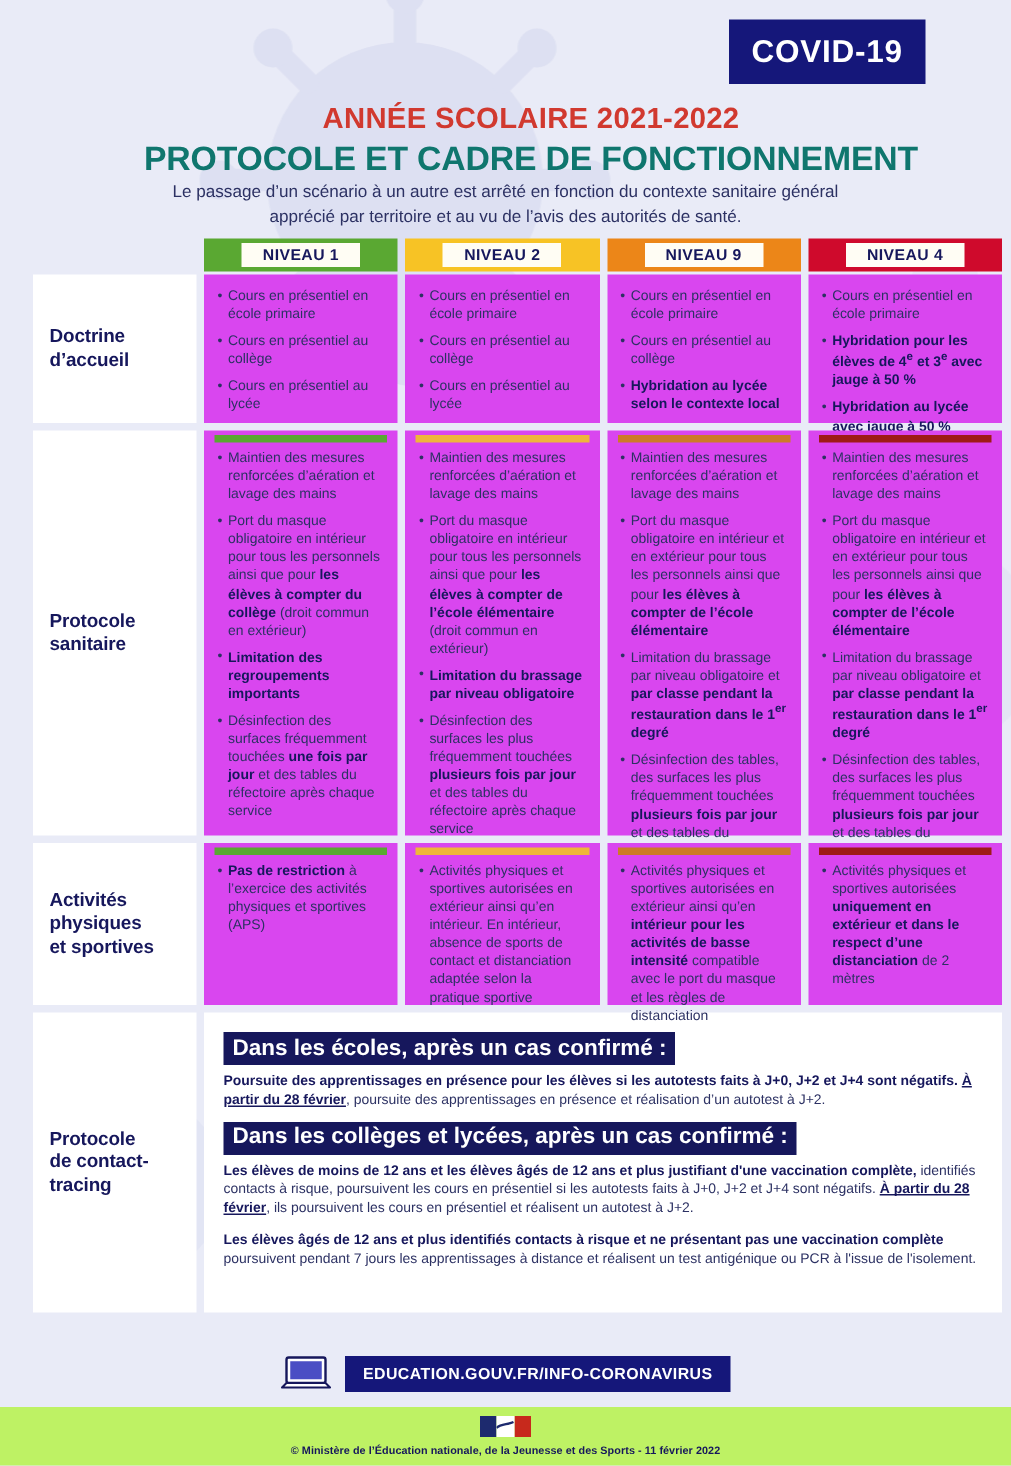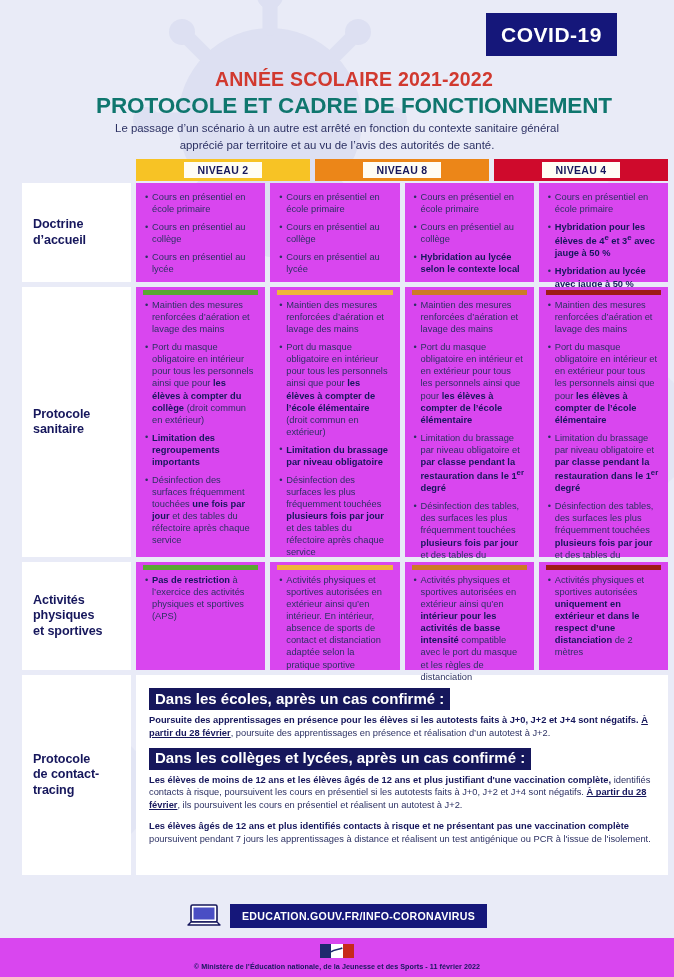--- a/index.html
+++ b/index.html
@@ -232,21 +232,21 @@
     font-weight: bold;
     letter-spacing: 0.3px;
     padding: 6px 12px;
   }
   .footer-white {
     position: absolute;
     top: 938px;
     left: 0;
     width: 674px;
     height: 39px;
-    background: #d946ef;
+    background: #bef264;
     z-index: 4;
     display: flex;
     flex-direction: column;
     align-items: center;
     justify-content: center;
     gap: 4px;
   }
   .copyright {
     color: #16175c;
     font-size: 7.2px;
@@ -296,25 +296,28 @@
   <div class="title-block">
     <div class="title-year">ANNÉE SCOLAIRE 2021-2022</div>
     <div class="title-main">PROTOCOLE ET CADRE DE FONCTIONNEMENT</div>
   </div>
   <div class="subtitle">
     <div>Le passage d’un scénario à un autre est arrêté en fonction du contexte sanitaire général</div>
     <div>apprécié par territoire et au vu de l’avis des autorités de santé.</div>
   </div>
 
   <div class="levels-row" id="levels-row">
+      <div class="level-head" style="background: rgb(90, 168, 50);">
+        <div class="chip">NIVEAU 1</div>
+      </div>
       <div class="level-head" style="background: rgb(247, 195, 37);">
         <div class="chip">NIVEAU 2</div>
       </div>
       <div class="level-head" style="background: rgb(236, 134, 24);">
-        <div class="chip">NIVEAU 8</div>
+        <div class="chip">NIVEAU 9</div>
       </div>
       <div class="level-head" style="background: rgb(207, 10, 44);">
         <div class="chip">NIVEAU 4</div>
       </div>
     </div>
 
   <div class="grid" id="grid-root">
       <div class="row" style="height: 99px;">
         <div class="rowlabel">Doctrine<br>d’accueil</div>
         <div class="cells">

